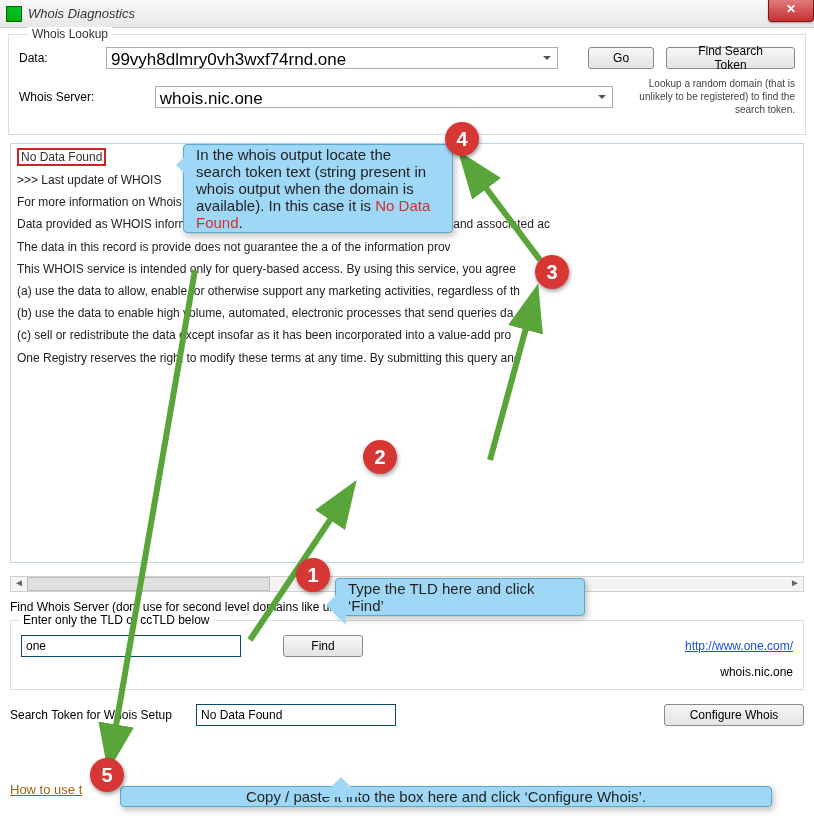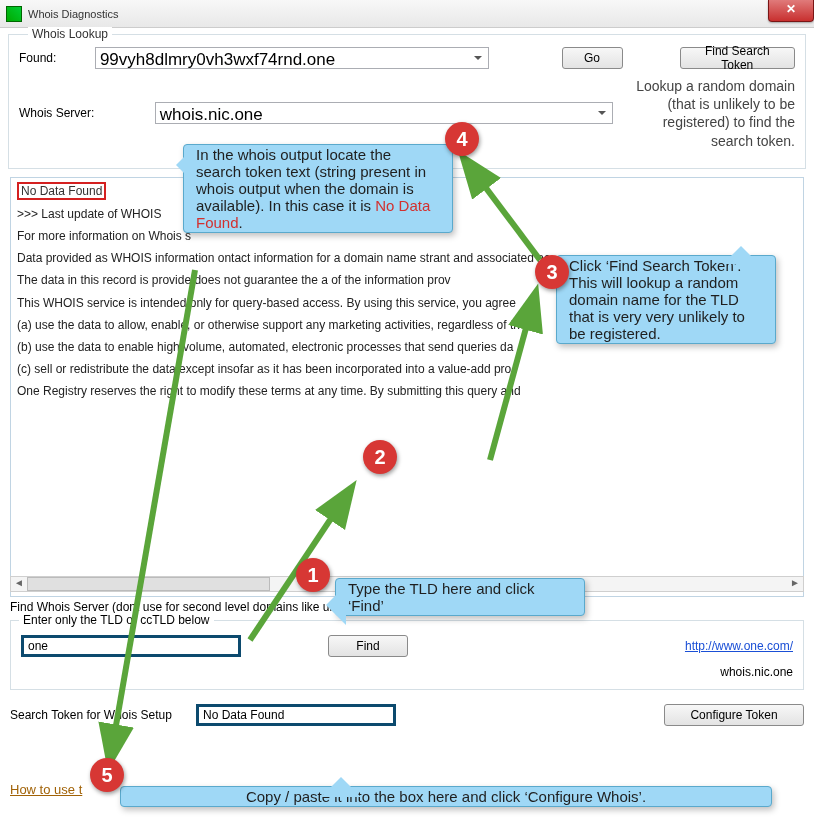--- a/index.html
+++ b/index.html
@@ -20,21 +20,21 @@
     align-items: center;
     padding: 0 6px;
     position: relative;
   }
   .titlebar .title-icon {
     width: 16px; height: 16px;
     background: linear-gradient(45deg,#0a0,#0c3);
     margin-right: 6px;
     border: 1px solid #060;
   }
-  .titlebar-text { font-size: 11px; color: #333; }
+  .titlebar-text { font-size: 13px; color: #333; font-style: italic; }
   .close-btn {
     position: absolute; right: 0; top: 0;
     width: 46px; height: 22px;
     background: linear-gradient(#e07a7a,#c8302f);
     border: 1px solid #7a1515;
     border-top: none;
     border-radius: 0 0 4px 4px;
     color: #fff; text-align: center;
     font-weight: bold; line-height: 18px;
     box-shadow: 0 1px 2px rgba(0,0,0,.3);
@@ -58,23 +58,23 @@
     background: #fff; position: relative; font-size: 17px;
   }
   .combo::after {
     content: ""; position: absolute; right: 6px; top: 8px;
     border: 4px solid transparent; border-top-color: #555;
   }
   .btn {
     background: linear-gradient(#f7f7f7,#e3e3e3);
     border: 1px solid #8a8a8a; border-radius: 3px;
     height: 22px; padding: 0 14px; cursor: pointer;
-    font-size: 12px; display: inline-flex; align-items: center; justify-content: center; margin-left: 45px;
-  }
-  .hint { font-size: 14px; color: #444; text-align: right; line-height: 1.3; }
+    font-size: 12px; display: inline-flex; align-items: center; justify-content: center;
+  }
+  .hint { font-size: 10px; color: #444; text-align: right; line-height: 1.3; }
   .output-area {
     border: 1px solid #c0d4e3; background: #fff;
     margin: 0 10px; height: 420px; padding: 4px 6px;
     font-size: 12px; color: #222; overflow: hidden; position: relative;
   }
   .output-area .highlight {
     border: 2px solid #d42020; display: inline-block; padding: 0 2px;
     font-size: 12px; color: #333;
   }
   .output-area p { margin: 6px 0; line-height: 1.35; }
@@ -89,21 +89,21 @@
     position: absolute; left: 10px; right: 10px; top: 600px;
     font-size: 12px;
   }
   .bottom .grp {
     border: 1px solid #d5dfe5; padding: 14px 10px 10px 10px; margin-top: 6px; position: relative;
   }
   .bottom .grp .legend { position:absolute; top:-8px; left:8px; background:#fff; padding:0 4px; }
   .link { color: #1a4fd6; text-decoration: underline; cursor: pointer; }
   .bottom-link { position:absolute; left:10px; top:782px; color:#a16207; text-decoration:underline; font-size:13px; }
   input.txt {
-    border: 3px solid #0c4a6e; height: 22px; padding: 2px 4px; font-size: 12px;
+    border: 1px solid #0c4a6e; height: 22px; padding: 2px 4px; font-size: 12px;
   }
   
   .overlay { position: absolute; inset: 0; pointer-events: none; }
   .overlay > * { pointer-events: none; }
   .callout {
     position: absolute; background: #9fd8f6;
     border: 1px solid #5aa9cc; border-radius: 4px;
     padding: 1px 12px; font-size: 15px; color: #1f1f1f;
     box-shadow: 2px 3px 6px rgba(0,0,0,.25);
     font-family: Arial, sans-serif;
@@ -127,21 +127,21 @@
 <div class="titlebar">
   <div class="title-icon"></div>
   <div class="titlebar-text">Whois Diagnostics</div>
   <div class="close-btn">✕</div>
 </div>
 
 <div class="group" style="margin-top:6px;">
   <div class="legend">Whois Lookup</div>
 
   <div class="row">
-    <div class="lbl">Found:</div>
+    <div class="lbl">Data:</div>
     <div class="combo" style="width:500px;">
       <span>99vyh8dlmry0vh3wxf74rnd.one</span>
     </div>
     <div style="width:20px;"></div>
     <button class="btn" style="width:70px;">
       <span>Go</span>
     </button>
     <div style="flex:1;"></div>
     <button class="btn" style="width:140px;">
       <span>Find Search Token</span>
@@ -194,21 +194,21 @@
       <span class="link">http://www.one.com/</span>
     </div>
     <div style="text-align:right; margin-top:8px;">whois.nic.one</div>
   </div>
 
   <div class="row" style="margin-top:14px;">
     <div style="width:180px;">Search Token for Whois Setup</div>
     <input class="txt" style="width: 200px;" value="No Data Found">
     <div style="flex:1;"></div>
     <button class="btn" style="width:140px;">
-      <span>Configure Token</span>
+      <span>Configure Whois</span>
     </button>
   </div>
 </div>
 
 <a class="bottom-link">How to use t</a>
 
 <div class="overlay">
 
   <svg class="arrows" width="814" height="834">
     <defs>
@@ -225,24 +225,20 @@
 
     <line x1="195" y1="270" x2="110" y2="760" stroke="#5aa53a" stroke-width="6" marker-end="url(#ah)"></line>
   </svg>
 
   <div class="callout" style="left:183px; top:144px; width:270px;">
     <span>In the whois output locate the search token text (string present in whois output when the domain is available). In this case it is </span><span class="red">No Data Found</span><span>.</span>
     <div class="tail" style="left:-24px; top:4px; border:16px solid transparent; border-right-color:#9fd8f6;"></div>
   </div>
   <div class="badge" style="left:445px; top:122px;">4</div>
 
-  <div class="callout" style="left:556px; top:255px; width:220px;">
-    <span>Click ‘Find Search Token’. This will lookup a random domain name for the TLD that is very very unlikely to be registered.</span>
-    <div class="tail" style="right:16px; top:-28px; border:18px solid transparent; border-bottom-color:#9fd8f6;"></div>
-  </div>
   <div class="badge" style="left:535px; top:255px;">3</div>
 
   <div class="badge" style="left:363px; top:440px;">2</div>
 
   <div class="callout" style="left:335px; top:578px; width:250px;">
     <span>Type the TLD here and click ‘Find’</span>
     <div class="tail" style="left:-30px; bottom:-10px; border:20px solid transparent; border-right-color:#9fd8f6;"></div>
   </div>
   <div class="badge" style="left:296px; top:558px;">1</div>
 

